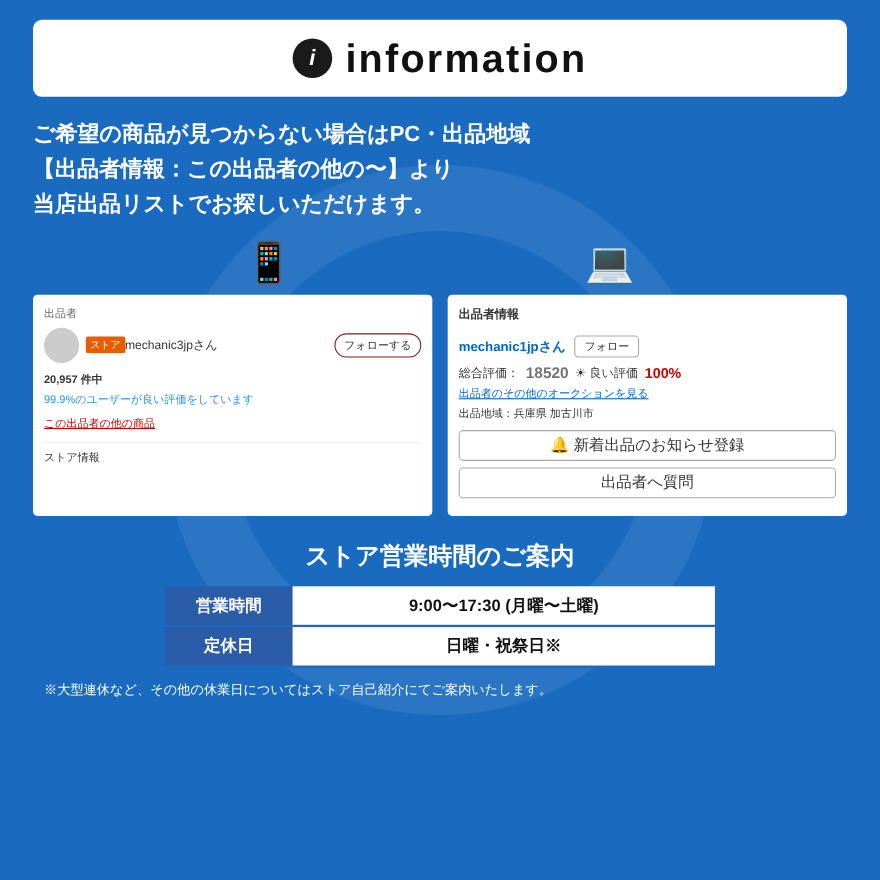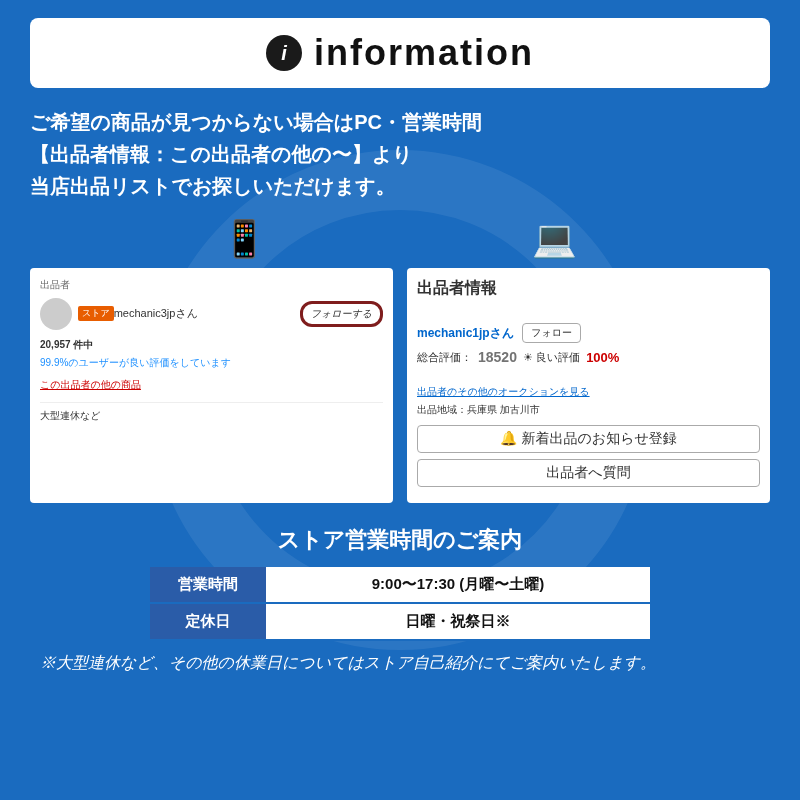--- a/index.html
+++ b/index.html
@@ -129,26 +129,25 @@
       background: #e85d00;
       color: white;
       font-size: 9px;
       padding: 1px 4px;
       border-radius: 2px;
       display: inline-block;
       width: fit-content;
       margin-bottom: 2px;
     }
     .screenshot .follow-btn {
-      border: 3px solid #7f1d1d;
+      border: 1px solid #7f1d1d;
       border-radius: 12px;
       padding: 3px 8px;
       font-size: 10px;
       color: #333;
-      font-style: italic;
     }
     .screenshot .stats {
       font-size: 10px;
       color: #333;
       margin-bottom: 4px;
     }
     .screenshot .stats .count {
       font-weight: bold;
     }
     .screenshot .good-rating {
@@ -168,22 +167,22 @@
       margin: 6px 0;
     }
     .screenshot .store-info {
       font-size: 10px;
       color: #333;
     }
 
     
     .screenshot-right .title {
       font-weight: bold;
-      font-size: 16px;
-      margin-bottom: 24px;
+      font-size: 11px;
+      margin-bottom: 12px;
     }
     .screenshot-right .name-row {
       display: flex;
       align-items: center;
       gap: 8px;
       margin-bottom: 6px;
     }
     .screenshot-right .seller-name {
       color: #0066cc;
       font-size: 12px;
@@ -193,21 +192,21 @@
       border: 1px solid #aaa;
       border-radius: 4px;
       padding: 2px 8px;
       font-size: 10px;
       color: #333;
     }
     .screenshot-right .rating-row {
       display: flex;
       align-items: center;
       gap: 6px;
-      margin-bottom: 20px;
+      margin-bottom: 4px;
       font-size: 11px;
     }
     .screenshot-right .rating-num {
       font-weight: bold;
       font-size: 14px;
       color: #737373;
     }
     .screenshot-right .good-pct {
       color: #cc0000;
       font-weight: bold;
@@ -267,42 +266,41 @@
       width: 116px;
     }
     .hours-table .value-cell {
       background: white;
       color: #111;
       font-weight: bold;
       text-align: center;
     }
     .hours-note {
       color: white;
-      font-size: 16px;
+      font-size: 12px;
       text-align: left;
       padding: 0 10px;
-      font-style: italic;
     }
   </style>
 </head>
 <body>
 
 <div class="bg-circle"></div>
 
 <div class="container">
 
   <div class="header-box">
     <div class="info-icon">
       <span>i</span>
     </div>
     <span class="header-title">information</span>
   </div>
 
   <div class="intro-text">
-    <div>ご希望の商品が見つからない場合はPC・営業時間</div>
+    <div>ご希望の商品が見つからない場合はPC・出品地域</div>
     <div>【出品者情報：この出品者の他の〜】より</div>
     <div>当店出品リストでお探しいただけます。</div>
   </div>
 
   <div class="icons-row">
     <div class="device-icon">📱</div>
     <div class="device-icon">💻</div>
   </div>
 
   <div class="screenshots-row">
@@ -316,21 +314,21 @@
           <span>mechanic3jpさん</span>
         </div>
         <div class="follow-btn">フォローする</div>
       </div>
       <div class="stats">
         <span class="count">20,957 件中</span>
       </div>
       <div class="good-rating">99.9%のユーザーが良い評価をしています</div>
       <a class="link-red">この出品者の他の商品</a>
       <div class="divider"></div>
-      <div class="store-info">大型連休など</div>
+      <div class="store-info">ストア情報</div>
     </div>
 
     <div class="screenshot screenshot-right">
       <div class="title">出品者情報</div>
       <div class="name-row">
         <span class="seller-name">mechanic1jpさん</span>
         <div class="follow-btn2">フォロー</div>
       </div>
       <div class="rating-row">
         <span>総合評価：</span>

